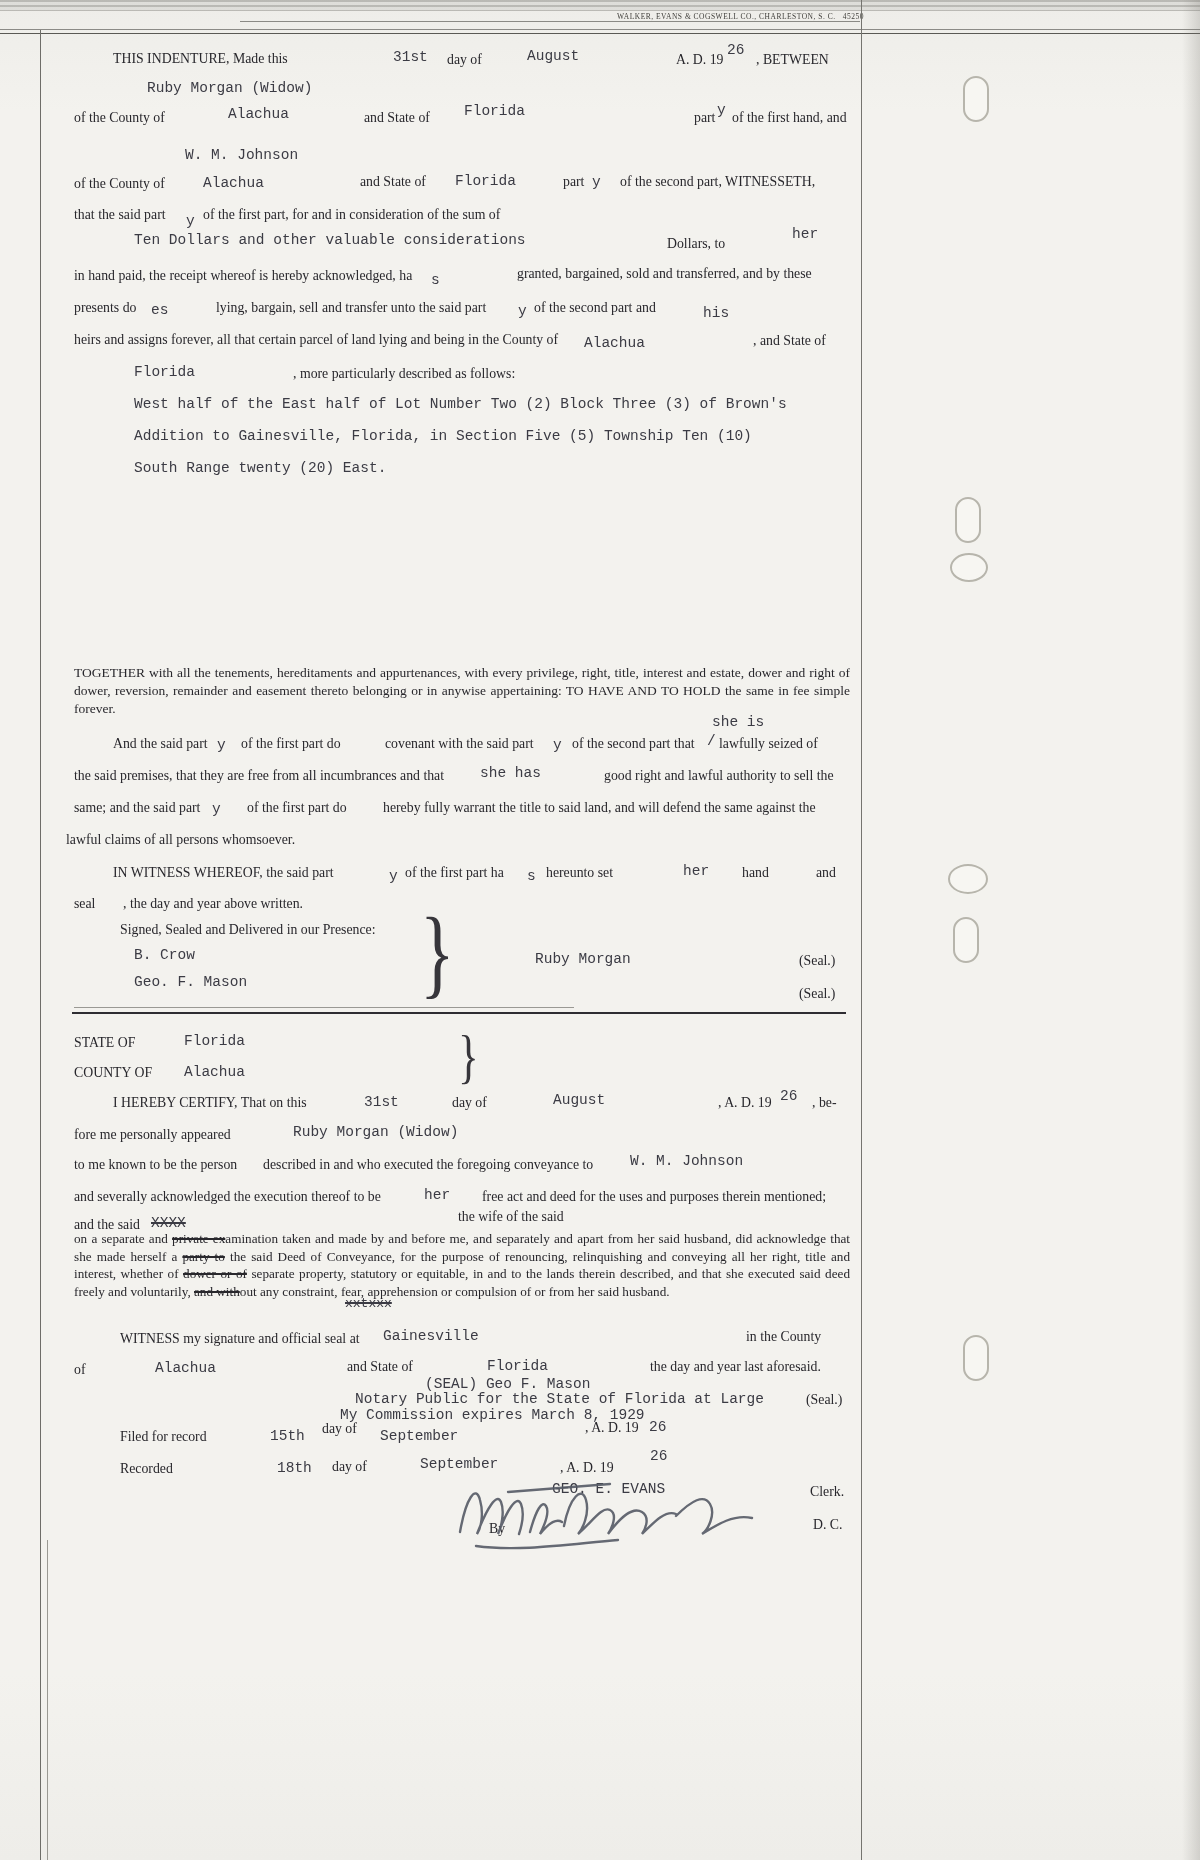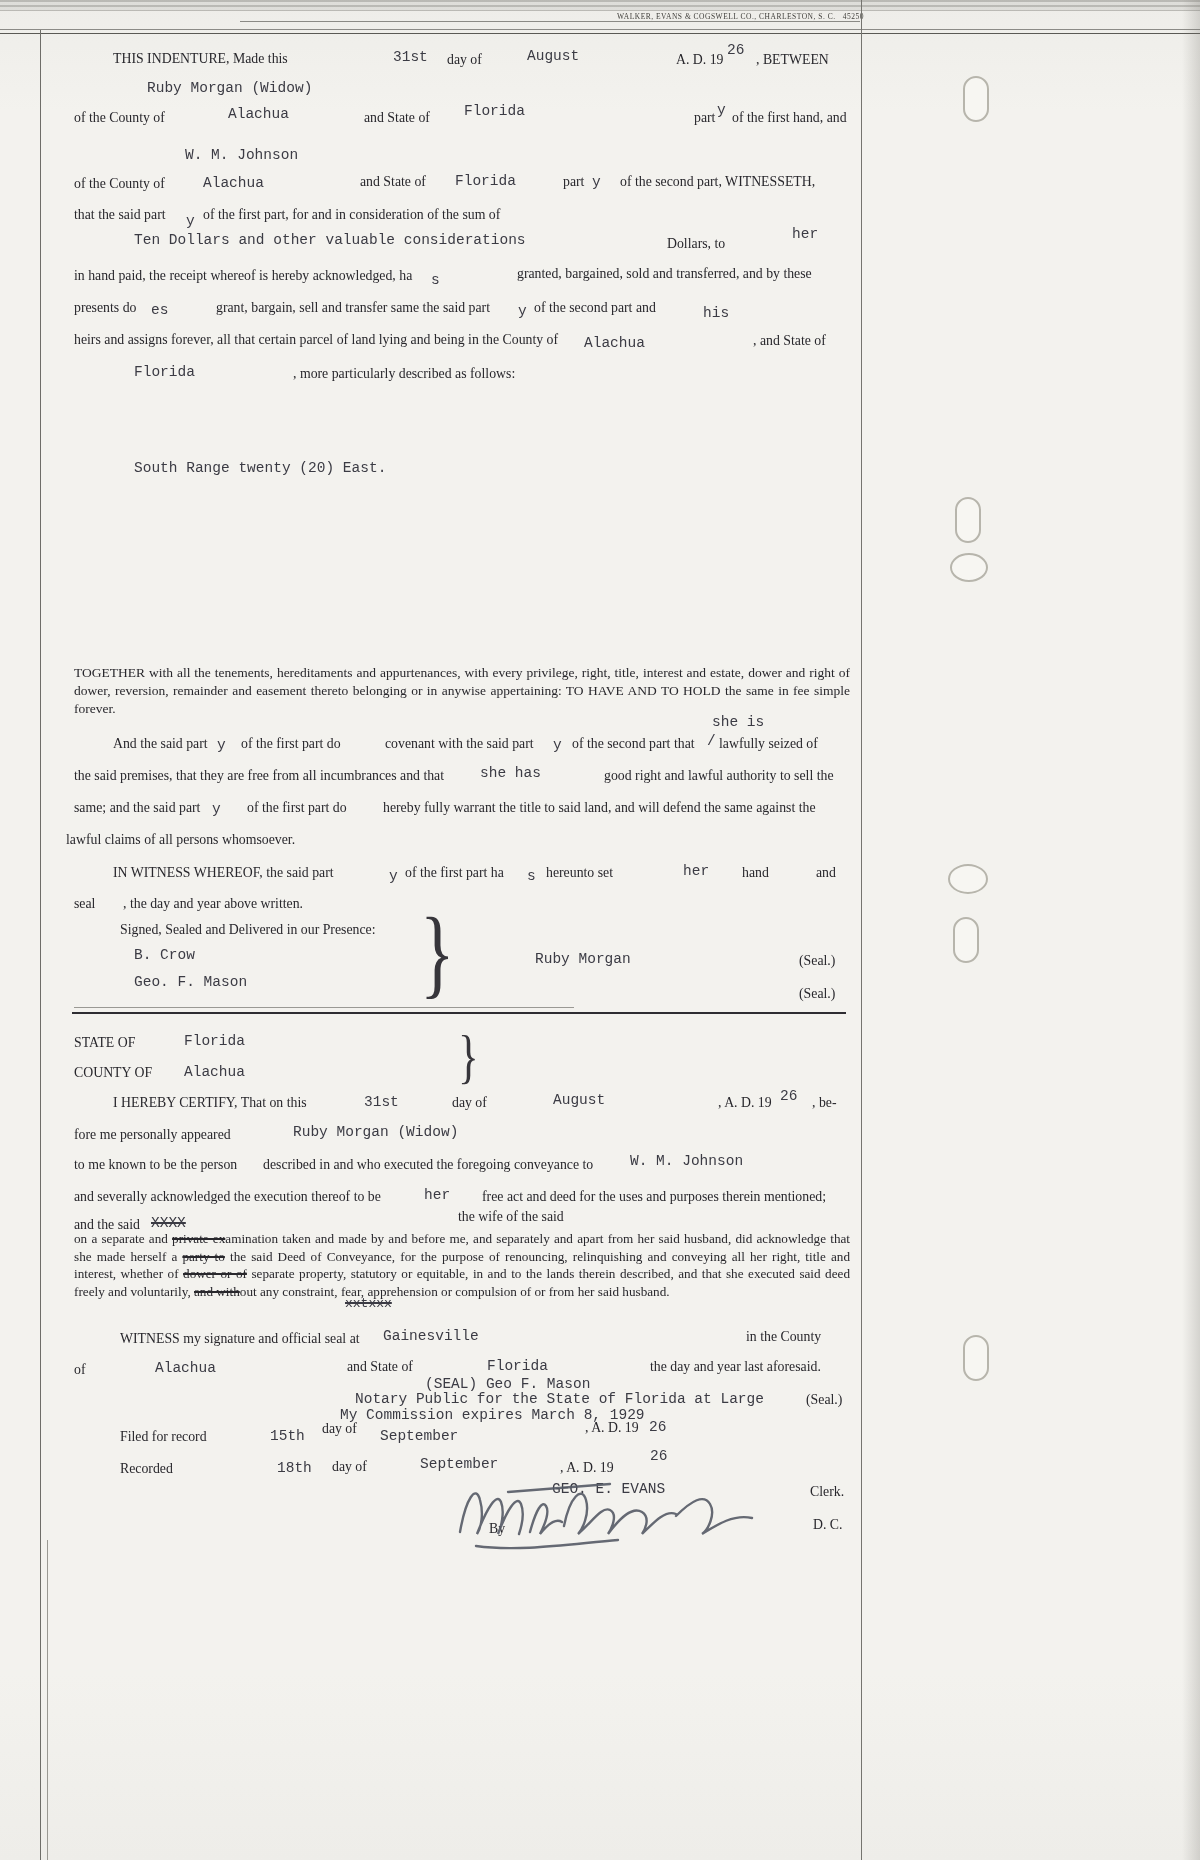--- a/index.html
+++ b/index.html
@@ -85,32 +85,34 @@
   <span class="run typed" style="left:134px;top:232px">Ten Dollars and other valuable considerations</span>
   <span class="run printed" style="left:667px;top:236px">Dollars, to</span>
   <span class="run typed" style="left:792px;top:226px">her</span>
 
   <span class="run printed" style="left:74px;top:268px">in hand paid, the receipt whereof is hereby acknowledged, ha</span>
   <span class="run typed" style="left:431px;top:272px">s</span>
   <span class="run printed" style="left:517px;top:266px">granted, bargained, sold and transferred, and by these</span>
 
   <span class="run printed" style="left:74px;top:300px">presents do</span>
   <span class="run typed" style="left:151px;top:302px">es</span>
-  <span class="run printed" style="left:216px;top:300px">grant, bargain, sell and transfer same the said part</span>
+  <span class="run printed" style="left:216px;top:300px">lying, bargain, sell and transfer unto the said part</span>
   <span class="run typed" style="left:518px;top:303px">y</span>
   <span class="run printed" style="left:534px;top:300px">of the second part and</span>
   <span class="run typed" style="left:703px;top:305px">his</span>
 
   <span class="run printed" style="left:74px;top:332px">heirs and assigns forever, all that certain parcel of land lying and being in the County of</span>
   <span class="run typed" style="left:584px;top:335px">Alachua</span>
   <span class="run printed" style="left:753px;top:333px">, and State of</span>
 
   <span class="run typed" style="left:134px;top:364px">Florida</span>
   <span class="run printed" style="left:293px;top:366px">, more particularly described as follows:</span>
 
+  <span class="run typed" style="left:134px;top:396px">West half of the East half of Lot Number Two (2) Block Three (3) of Brown's</span>
+  <span class="run typed" style="left:134px;top:428px">Addition to Gainesville, Florida, in Section Five (5) Township Ten (10)</span>
   <span class="run typed" style="left:134px;top:460px">South Range twenty (20) East.</span>
 
   <div class="para para-habendum" style="left:74px;top:664px;width:776px">TOGETHER with all the tenements, hereditaments and appurtenances, with every privilege, right, title, interest and estate, dower and right of dower, reversion, remainder and easement thereto belonging or in anywise appertaining:  TO HAVE AND TO HOLD the same in fee simple forever.</div>
 
   <span class="run typed" style="left:712px;top:714px">she is</span>
   <span class="run printed" style="left:113px;top:736px">And the said part</span>
   <span class="run typed" style="left:217px;top:737px">y</span>
   <span class="run printed" style="left:241px;top:736px">of the first part do</span>
   <span class="run printed" style="left:385px;top:736px">covenant with the said part</span>
   <span class="run typed" style="left:553px;top:737px">y</span>

